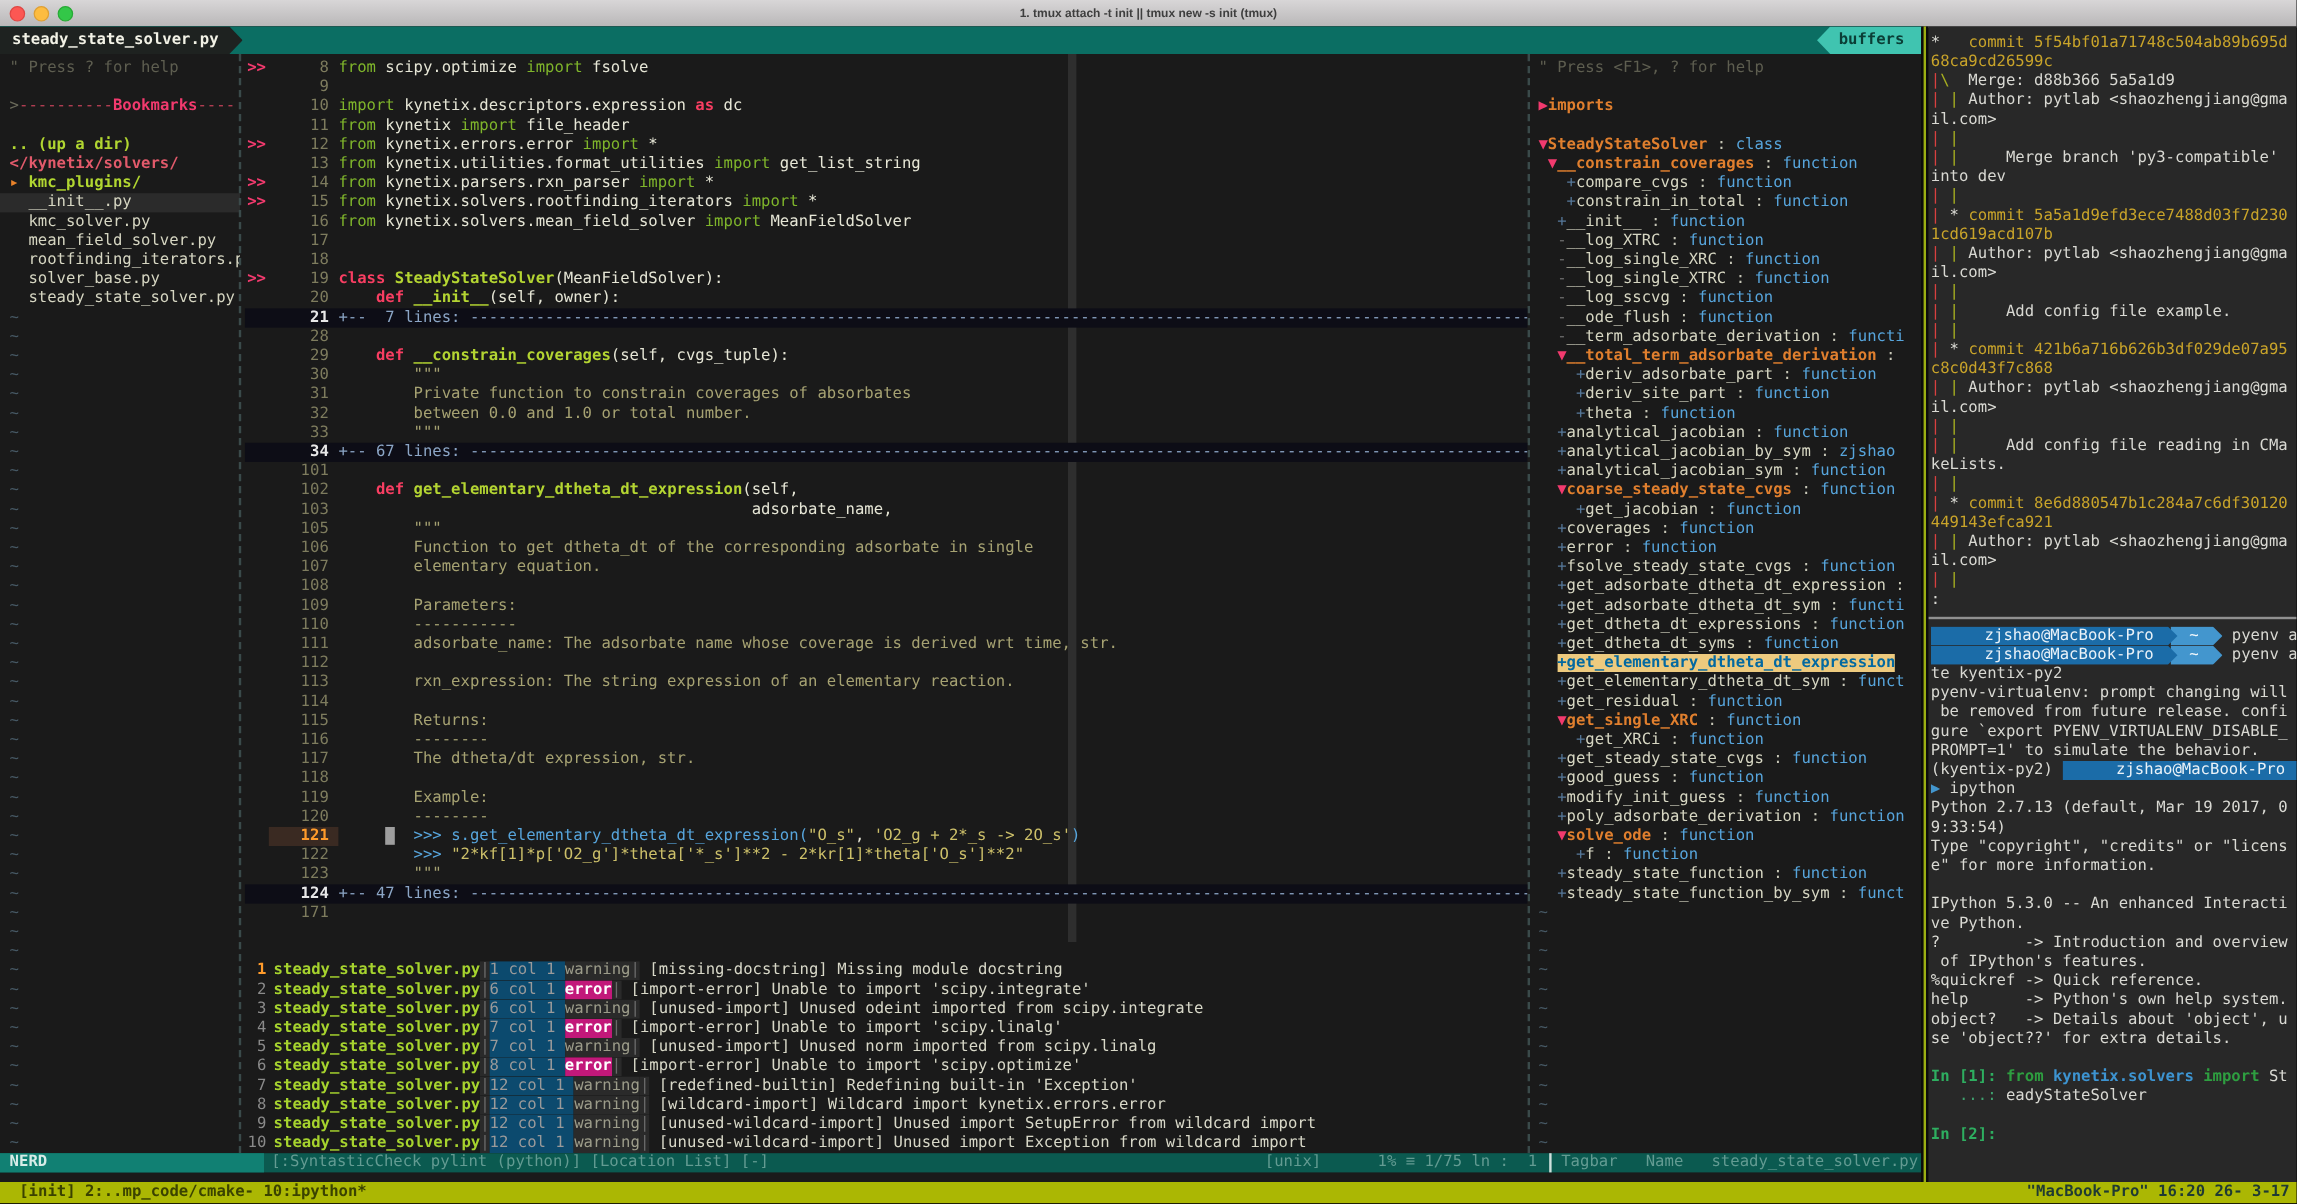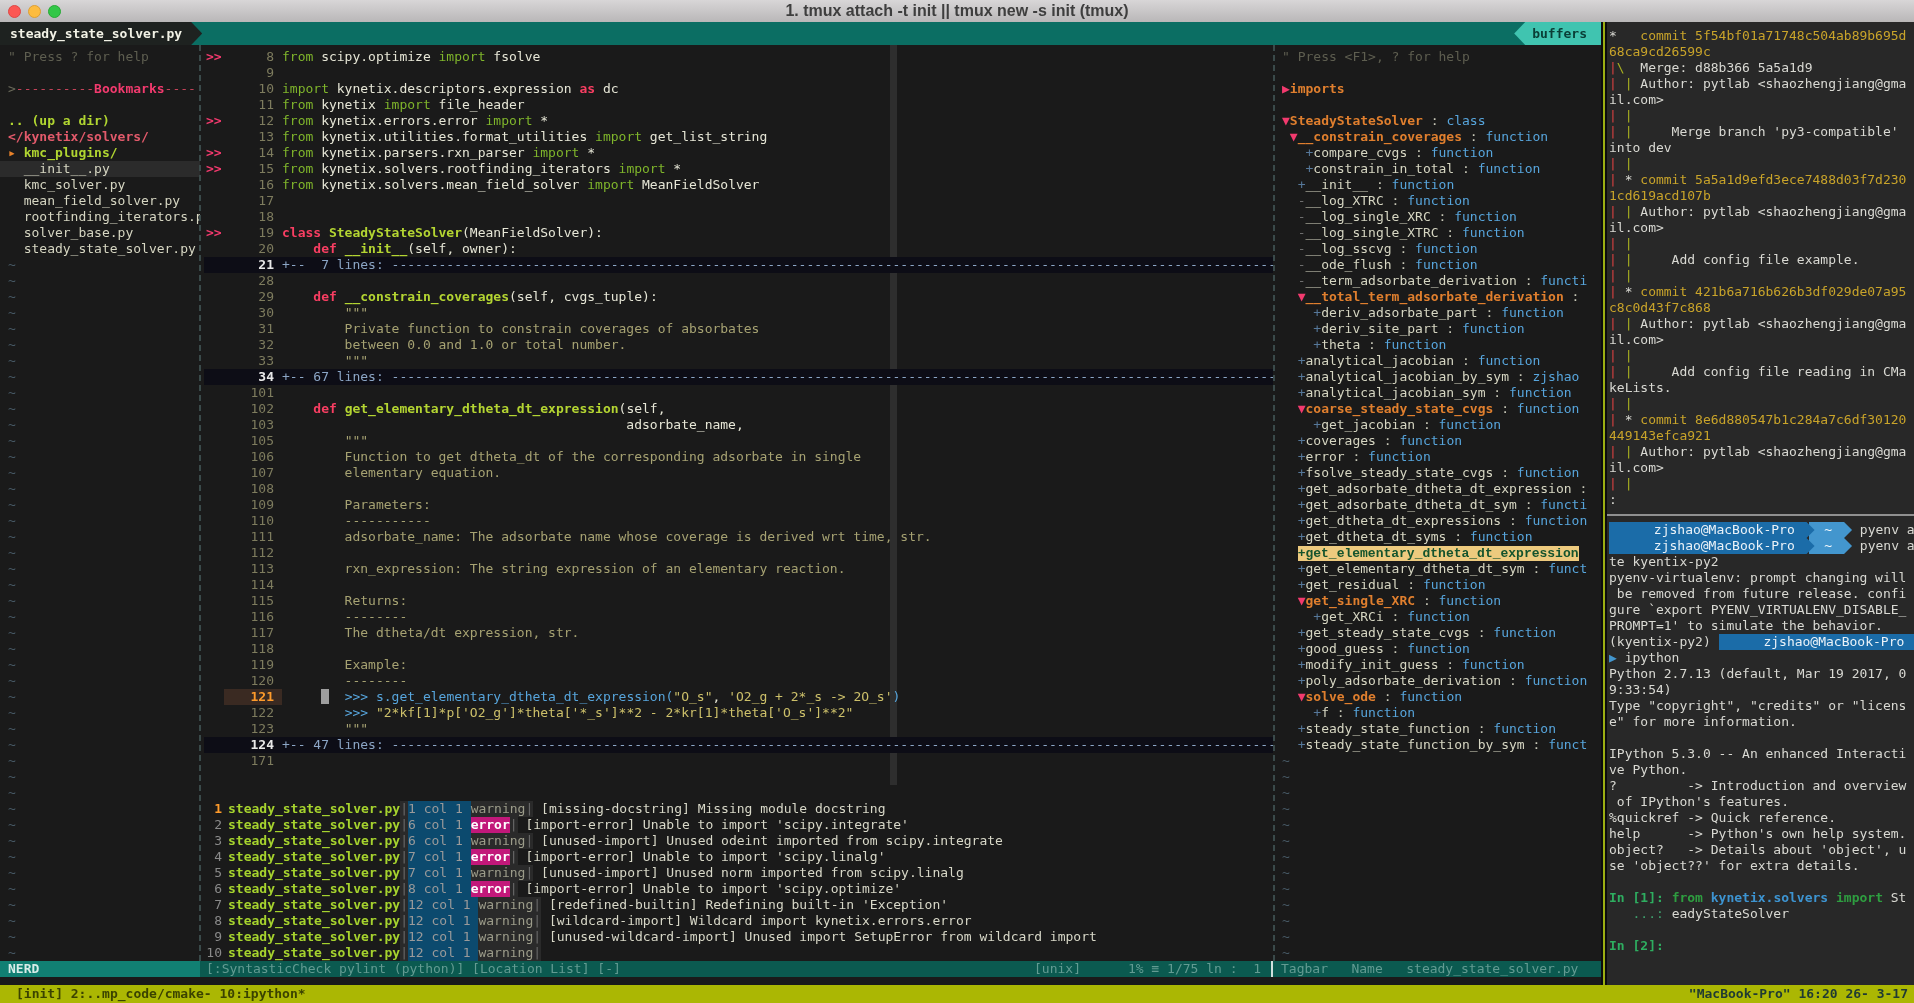--- a/index.html
+++ b/index.html
@@ -9,21 +9,21 @@
   span{white-space:pre;}
 
   
   .titlebar{position:absolute;top:0;left:0;width:1914px;height:22px;
     background:linear-gradient(#d8d6d7,#b9b7b8);border-bottom:1px solid #8e8c8d;
     display:flex;align-items:center;font-family:"Liberation Sans",sans-serif;}
   .tl{width:11px;height:11px;border-radius:50%;margin-left:7px;display:inline-block;}
   .tl-red{background:#fc5753;border:1px solid #df4744;margin-left:8px;}
   .tl-yel{background:#fdbc40;border:1px solid #de9f34;}
   .tl-grn{background:#33c748;border:1px solid #27aa35;}
-  .tb-title{position:absolute;left:0;right:0;text-align:center;color:#3e3e3e;font-size:16px;font-weight:bold;}
+  .tb-title{position:absolute;left:0;right:0;text-align:center;color:#3e3e3e;font-size:10px;font-weight:bold;}
 
   
   .vimarea{position:absolute;top:22px;left:0;width:1601px;height:963px;background:#141414;}
   .tabline{position:absolute;top:0;left:0;right:0;height:23px;background:#0b6e63;display:flex;align-items:stretch;}
   .tab{background:#1e2220;color:#f2f2e6;font-weight:bold;line-height:23px;padding:0 20px 0 10px;position:relative;z-index:2;
        clip-path:polygon(0 0,calc(100% - 11px) 0,100% 50%,calc(100% - 11px) 100%,0 100%);}
   .tabfill{flex:1;}
   .buffers{background:#40c4b0;color:#0a3e36;font-weight:bold;line-height:23px;padding:0 14px 0 18px;
        clip-path:polygon(0 50%,11px 0,100% 0,100% 100%,11px 100%);}
   .vimbody{position:absolute;top:23px;left:0;right:0;bottom:0;background:#1a1a1a;}
@@ -68,21 +68,21 @@
   #tagbar{position:absolute;left:1276px;top:0;width:325px;height:916px;padding-top:4px;box-sizing:border-box;overflow:hidden;}
   #tagbar .row{padding-left:6px;}
   .tb-help{color:#5e5e50;}
   .tb-arr{color:#f23a6e;}
   .tb-org{color:#e07f2e;font-weight:bold;}
   .tb-name{color:#d6d6c2;}
   .tb-col{color:#c8c8b8;}
   .tb-kind{color:#57a5dc;}
   .tb-plus{color:#56789a;}
   .tb-min{color:#6e6e6e;}
-  .tb-hl{background:#edca7e;color:#14532d;font-weight:bold;font-family:Liberation Mono, monospace;}
+  .tb-hl{background:#edca7e;color:#0369a1;font-weight:bold;}
 
   
   #airline{position:absolute;left:204px;top:740px;width:1069px;height:16px;display:flex;background:#151515;overflow:hidden;}
   .pseg{position:relative;line-height:16px;padding:0 16px 0 8px;margin-right:-9px;
         clip-path:polygon(0 0,calc(100% - 9px) 0,100% 50%,calc(100% - 9px) 100%,0 100%);}
   .al-s1{background:#0f8070;color:#f0faf6;font-weight:bold;z-index:6;}
   .al-s2{background:#0a5a50;color:#7fb8ae;z-index:5;}
   .al-s3{background:#2d2d2d;color:#a0a096;z-index:4;flex:1;}
   .al-sep{color:#6a6a6a;}
   .al-s4{background:#0a5a50;color:#7fb8ae;z-index:3;}
@@ -96,21 +96,21 @@
   .llnum-cur{color:#ff9b2b;font-weight:bold;}
   .lfile{color:#a6d32e;font-weight:bold;}
   .lbar{color:#6a6a6a;background:#2a2a2a;}
   .lpos{color:#9a9a9a;background:#0c4a6e;}
   .lwarn{color:#9c9c8a;background:#2a2a2a;}
   .lerr{color:#fff;background:#c2187a;font-weight:bold;}
   .lmsg{color:#d8d8c8;}
 
   
   #statusline2{position:absolute;left:0;top:916px;width:1601px;height:16px;display:flex;background:#0b5a50;}
-  .s2-nerd{width:200px;background:#118073;color:#d8ece8;font-weight:bold;padding-left:8px;box-sizing:border-box;line-height:16px;}
+  .s2-nerd{width:220px;background:#118073;color:#d8ece8;font-weight:bold;padding-left:8px;box-sizing:border-box;line-height:16px;}
   .s2-loc{width:1073px;position:relative;color:#639b92;line-height:16px;padding-left:6px;box-sizing:border-box;border-right:2px solid #cfe0dc;}
   .s2-locr{position:absolute;right:10px;top:0;}
   .s2-tag{flex:1;color:#639b92;line-height:16px;padding-left:8px;}
 
   
   .tmuxvline{position:absolute;left:1601px;top:22px;width:6px;height:963px;background:#0c0c0c;}
   .tmuxvline div{position:absolute;left:2px;top:0;bottom:0;width:2px;background:#9bae12;}
 
   
   .rightpane{position:absolute;left:1607px;top:22px;width:307px;height:963px;background:#282828;overflow:hidden;}
@@ -330,21 +330,21 @@
       <div id="loclist">
           <div class="lrow"><span class="llnum llnum-cur">1</span><span class="lfile">steady_state_solver.py</span><span class="lbar">|</span><span class="lpos">1 col 1 </span><span class="lwarn">warning</span><span class="lbar">|</span><span class="lmsg"> [missing-docstring] Missing module docstring</span></div>
           <div class="lrow"><span class="llnum">2</span><span class="lfile">steady_state_solver.py</span><span class="lbar">|</span><span class="lpos">6 col 1 </span><span class="lerr">error</span><span class="lbar">|</span><span class="lmsg"> [import-error] Unable to import 'scipy.integrate'</span></div>
           <div class="lrow"><span class="llnum">3</span><span class="lfile">steady_state_solver.py</span><span class="lbar">|</span><span class="lpos">6 col 1 </span><span class="lwarn">warning</span><span class="lbar">|</span><span class="lmsg"> [unused-import] Unused odeint imported from scipy.integrate</span></div>
           <div class="lrow"><span class="llnum">4</span><span class="lfile">steady_state_solver.py</span><span class="lbar">|</span><span class="lpos">7 col 1 </span><span class="lerr">error</span><span class="lbar">|</span><span class="lmsg"> [import-error] Unable to import 'scipy.linalg'</span></div>
           <div class="lrow"><span class="llnum">5</span><span class="lfile">steady_state_solver.py</span><span class="lbar">|</span><span class="lpos">7 col 1 </span><span class="lwarn">warning</span><span class="lbar">|</span><span class="lmsg"> [unused-import] Unused norm imported from scipy.linalg</span></div>
           <div class="lrow"><span class="llnum">6</span><span class="lfile">steady_state_solver.py</span><span class="lbar">|</span><span class="lpos">8 col 1 </span><span class="lerr">error</span><span class="lbar">|</span><span class="lmsg"> [import-error] Unable to import 'scipy.optimize'</span></div>
           <div class="lrow"><span class="llnum">7</span><span class="lfile">steady_state_solver.py</span><span class="lbar">|</span><span class="lpos">12 col 1 </span><span class="lwarn">warning</span><span class="lbar">|</span><span class="lmsg"> [redefined-builtin] Redefining built-in 'Exception'</span></div>
           <div class="lrow"><span class="llnum">8</span><span class="lfile">steady_state_solver.py</span><span class="lbar">|</span><span class="lpos">12 col 1 </span><span class="lwarn">warning</span><span class="lbar">|</span><span class="lmsg"> [wildcard-import] Wildcard import kynetix.errors.error</span></div>
           <div class="lrow"><span class="llnum">9</span><span class="lfile">steady_state_solver.py</span><span class="lbar">|</span><span class="lpos">12 col 1 </span><span class="lwarn">warning</span><span class="lbar">|</span><span class="lmsg"> [unused-wildcard-import] Unused import SetupError from wildcard import</span></div>
-          <div class="lrow"><span class="llnum">10</span><span class="lfile">steady_state_solver.py</span><span class="lbar">|</span><span class="lpos">12 col 1 </span><span class="lwarn">warning</span><span class="lbar">|</span></div>
+          <div class="lrow"><span class="llnum">10</span><span class="lfile">steady_state_solver.py</span><span class="lbar">|</span><span class="lpos">12 col 1 </span><span class="lwarn">warning</span><span class="lbar">|</span><span class="lmsg"> [unused-wildcard-import] Unused import Exception from wildcard import</span></div>
         </div>
 
       <div id="statusline2">
         <span class="s2-nerd">NERD</span>
         <span class="s2-loc"><span>[:SyntasticCheck pylint (python)] [Location List] [-]</span><span class="s2-locr">[unix]      1% ≡ 1/75 ln :  1</span></span>
         <span class="s2-tag">Tagbar   Name   steady_state_solver.py</span>
       </div>
     </div>
   </div>
 

